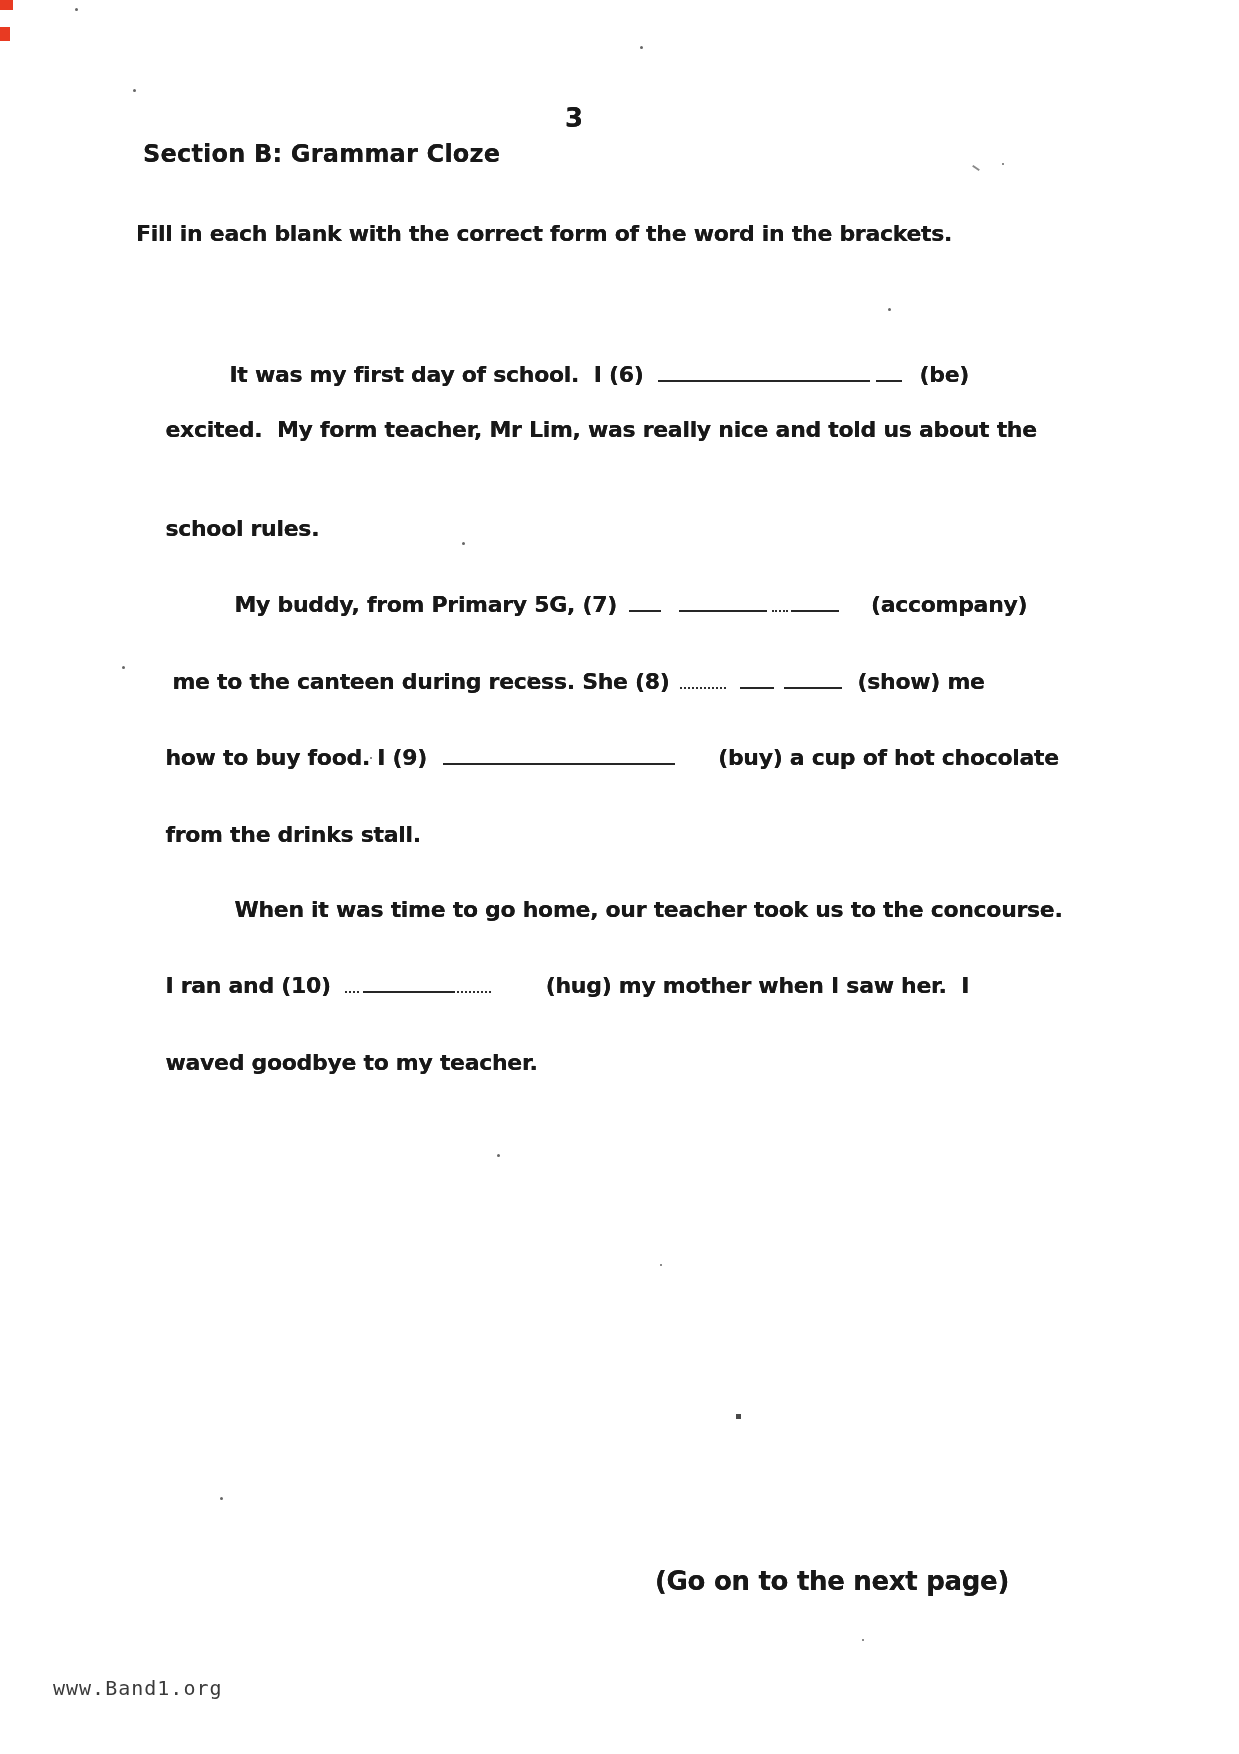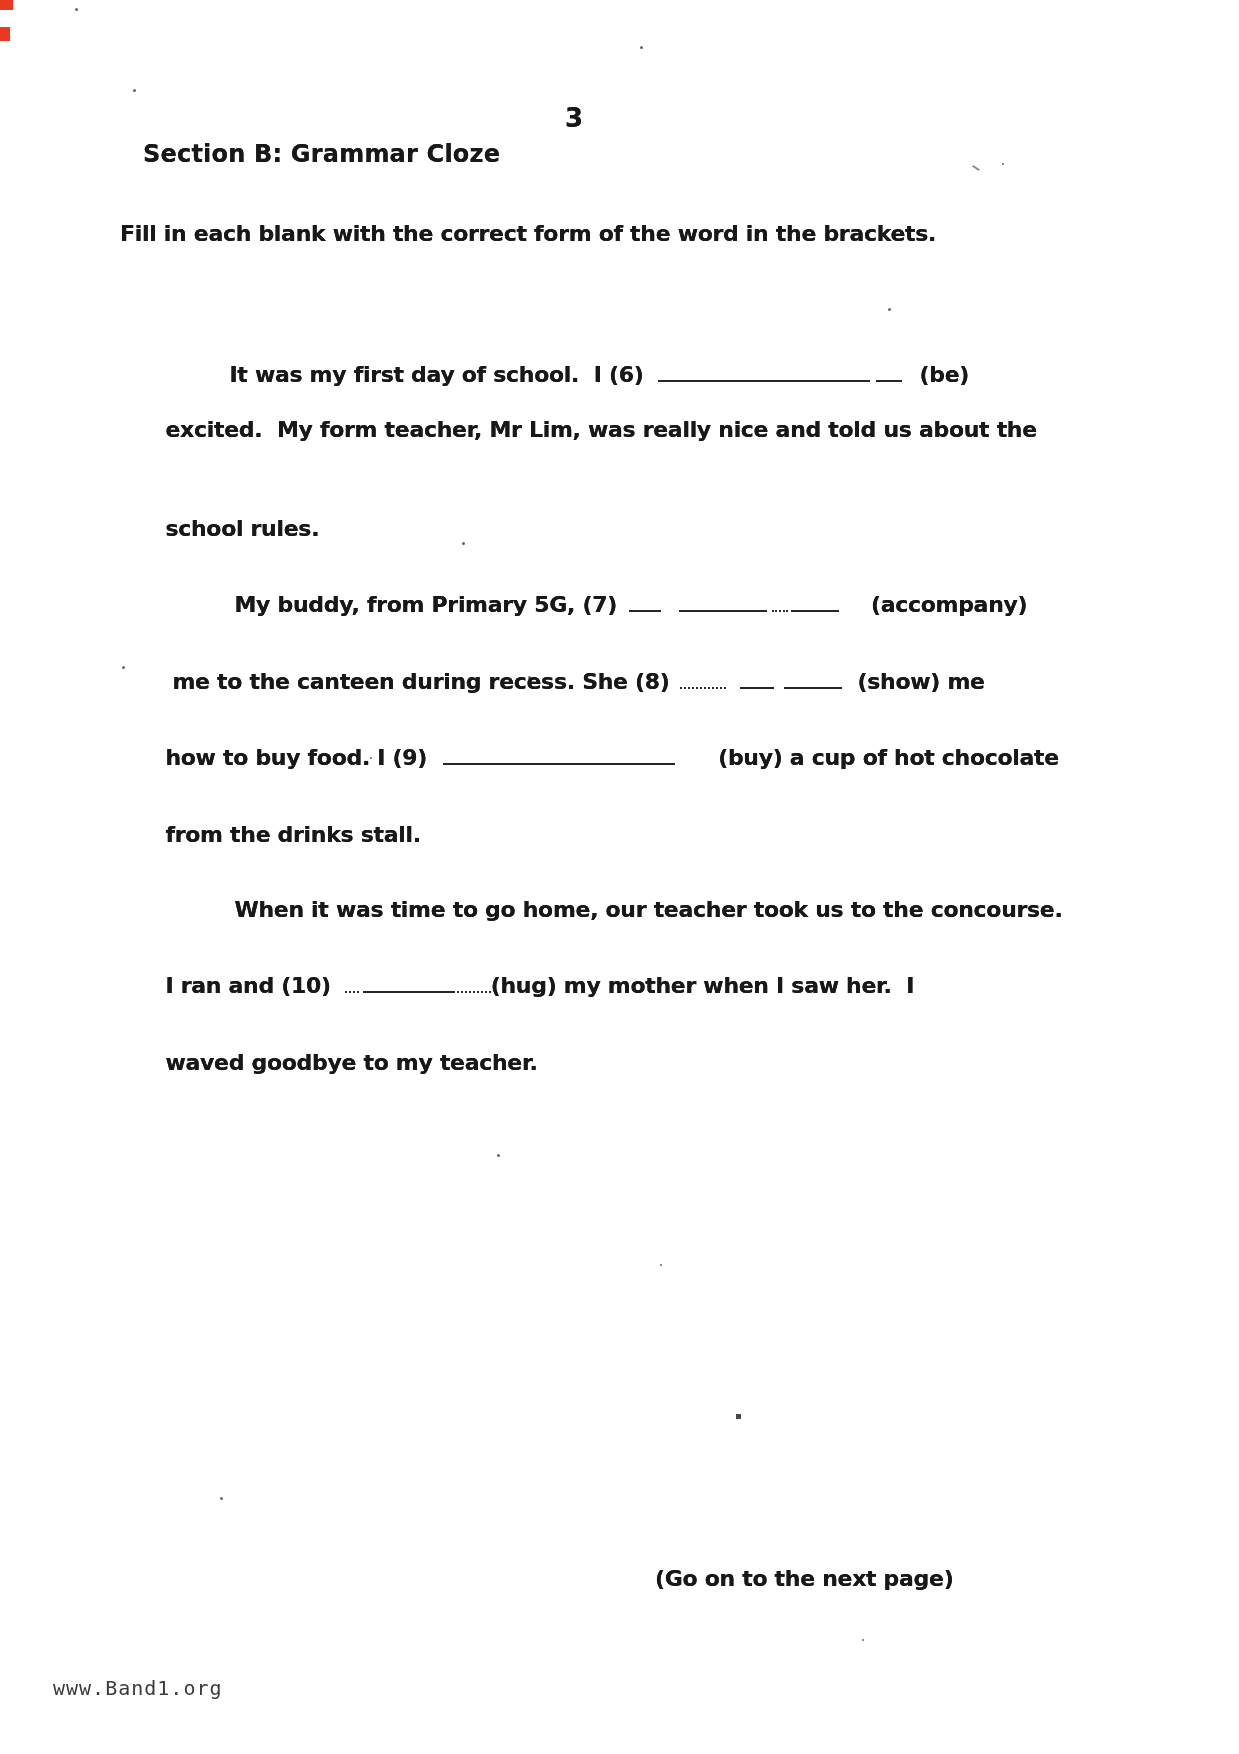--- a/index.html
+++ b/index.html
@@ -16,21 +16,21 @@
     position:absolute;
     white-space:pre;
     font-weight:bold;
     letter-spacing:-0.3px;
     text-shadow:0 0 0.5px #222;
   }
   .body-line{font-size:22px;}
   .page-number{font-size:26px;}
   .section-title{font-size:24px;letter-spacing:0.2px;}
   .instruction{font-size:22px;}
-  .footer-note{font-size:22px;}
+  .footer-note{font-size:26px;}
   .watermark{
     position:absolute;
     font-family:"DejaVu Sans Mono", monospace;
     font-weight:normal;
     font-size:20px;
     color:#3a3a3a;
     letter-spacing:1px;
     text-shadow:none;
   }
   .blank{
@@ -83,21 +83,21 @@
   <div class="dot" style="left:497px;top:1154px;"></div>
   <div class="dot" style="left:660px;top:1264px;width:2px;height:2px;"></div>
   <div class="speck" style="left:736px;top:1414px;width:5px;height:5px;"></div>
   <div class="dot" style="left:220px;top:1497px;"></div>
   <div class="dot" style="left:862px;top:1639px;width:2px;height:2px;"></div>
 
   <div class="txt page-number" style="left:565px;top:103px;">3</div>
 
   <div class="txt section-title" style="left:143px;top:140px;">Section B: Grammar Cloze</div>
 
-  <div class="txt instruction" style="left:120px;top:221px;">Fill in each blank with the correct form of the word in the brackets.</div>
+  <div class="txt instruction" style="left:136px;top:221px;">Fill in each blank with the correct form of the word in the brackets.</div>
 
   <div class="txt body-line" style="left:200px;top:337px;">
     <span>It was my first day of school.  I (6)</span><span class="blank" style="width:212px;margin-left:14px;"></span><span class="blank" style="width:26px;margin-left:6px;"></span><span class="hint" style="margin-left:18px;">(be)</span>
   </div>
   <div class="txt body-line" style="left:136px;top:392px;">
     <span>excited.  My form teacher, Mr Lim, was really nice and told us about the</span>
   </div>
   <div class="txt body-line" style="left:136px;top:491px;">
     <span>school rules.</span>
   </div>
@@ -112,21 +112,21 @@
     <span>how to buy food. I (9)</span><span class="blank" style="width:232px;margin-left:16px;"></span><span class="hint" style="margin-left:43px;">(buy) a cup of hot chocolate</span>
   </div>
   <div class="txt body-line" style="left:136px;top:797px;">
     <span>from the drinks stall.</span>
   </div>
 
   <div class="txt body-line" style="left:205px;top:872px;">
     <span>When it was time to go home, our teacher took us to the concourse.</span>
   </div>
   <div class="txt body-line" style="left:136px;top:948px;">
-    <span>I ran and (10)</span><span class="blank dotted" style="width:14px;margin-left:14px;"></span><span class="blank" style="width:92px;margin-left:4px;"></span><span class="blank dotted" style="width:34px;margin-left:2px;"></span><span class="hint" style="text-align:center;">(hug) my mother when I saw her.  I</span>
+    <span>I ran and (10)</span><span class="blank dotted" style="width:14px;margin-left:14px;"></span><span class="blank" style="width:92px;margin-left:4px;"></span><span class="blank dotted" style="width:34px;margin-left:2px;"></span><span class="hint" style="margin-left:55px;text-align:center;">(hug) my mother when I saw her.  I</span>
   </div>
   <div class="txt body-line" style="left:136px;top:1025px;">
     <span>waved goodbye to my teacher.</span>
   </div>
 
   <div class="txt footer-note" style="left:655px;top:1566px;">(Go on to the next page)</div>
 
   <div class="watermark" style="left:53px;top:1676px;">www.Band1.org</div>
 
 </div>

